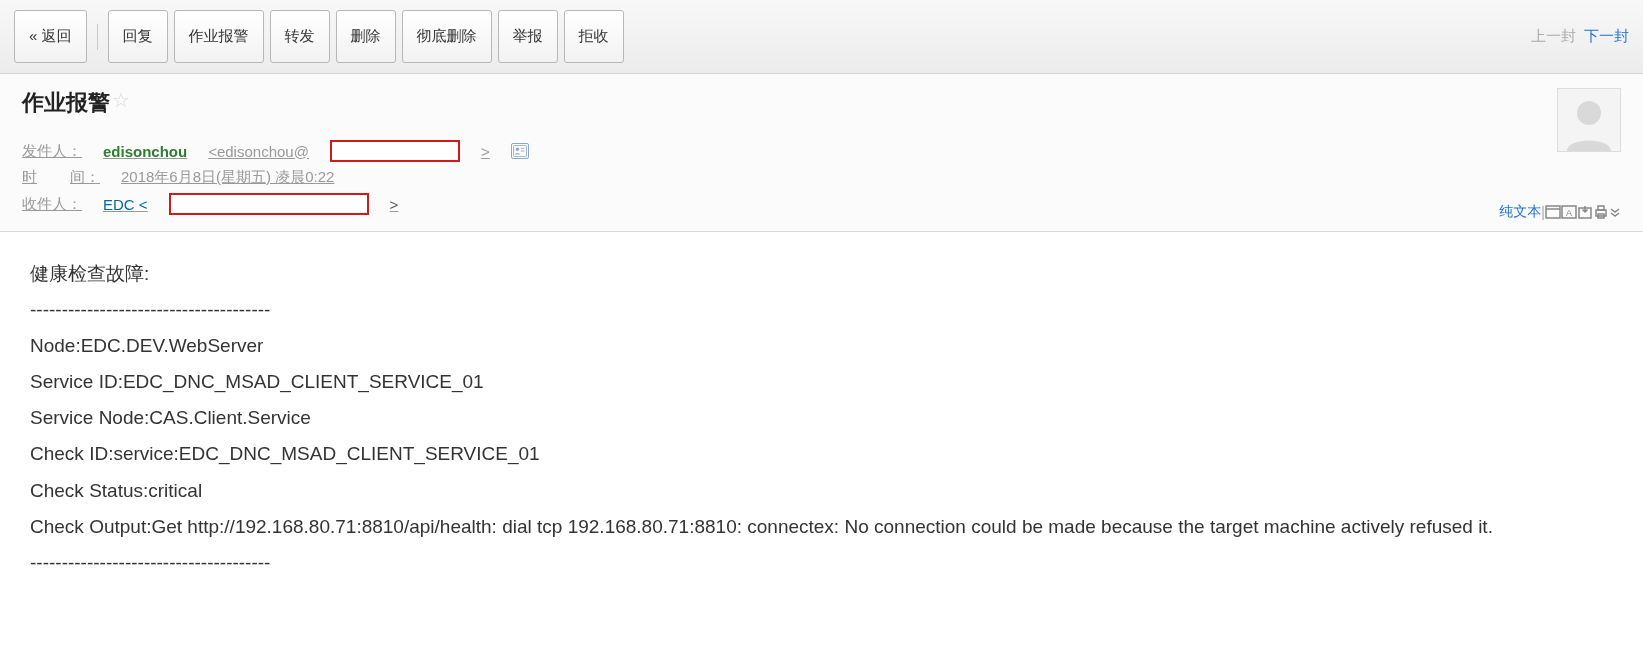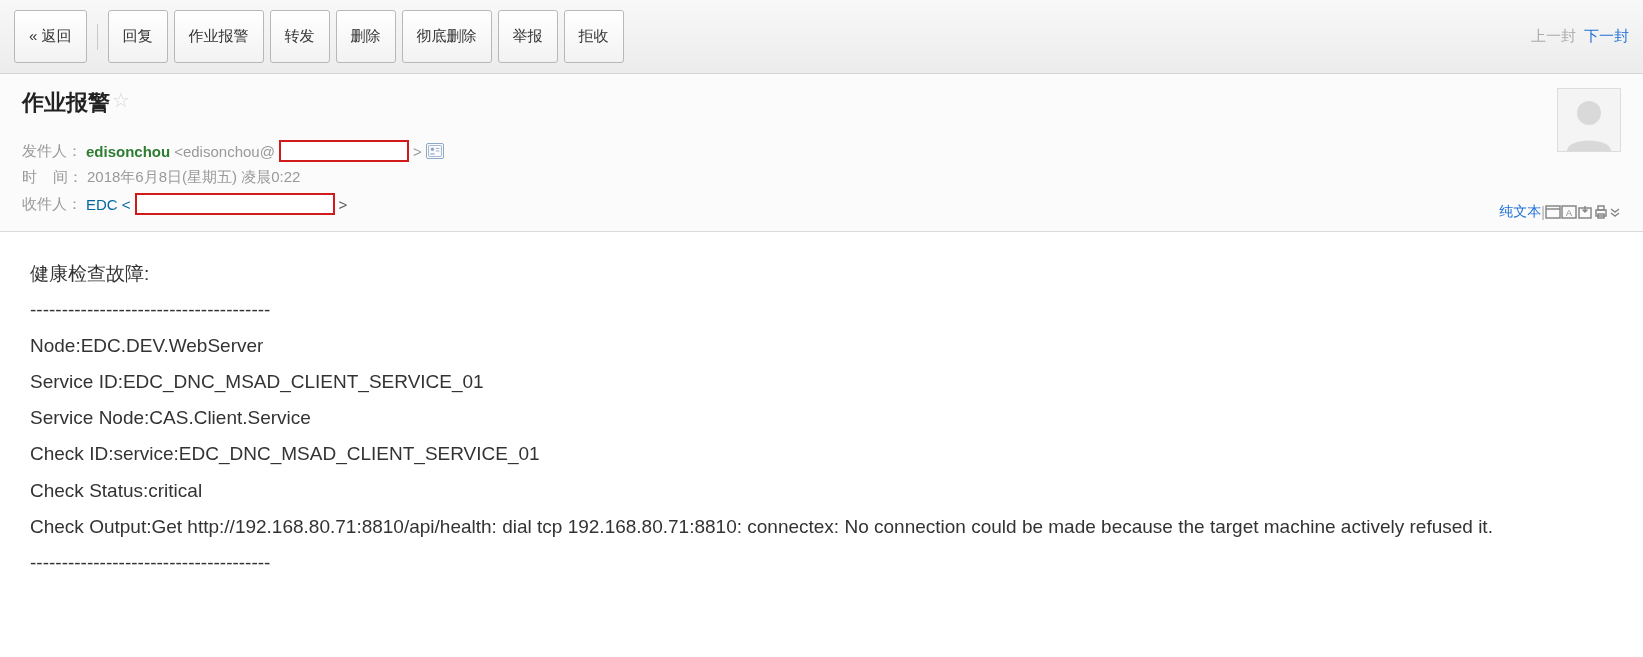--- a/index.html
+++ b/index.html
@@ -59,21 +59,22 @@
   .star {
     color: #d6d6d6;
     font-size: 20px;
   }
   .meta-row {
     display: flex;
     align-items: center;
     font-size: 15px;
     color: #999;
     margin-bottom: 6px;
-    gap: 4px;
+    gap: 21px;
+    text-decoration: underline;
   }
   .meta-label { color: #999; letter-spacing: 0; }
   .sender-name { color: #2f7d32; font-weight: 600; }
   .sender-email { color: #999; }
   .redact {
     border: 2px solid #d11a1a;
     background: #fff;
     display: inline-block;
     height: 22px;
     width: 130px;

